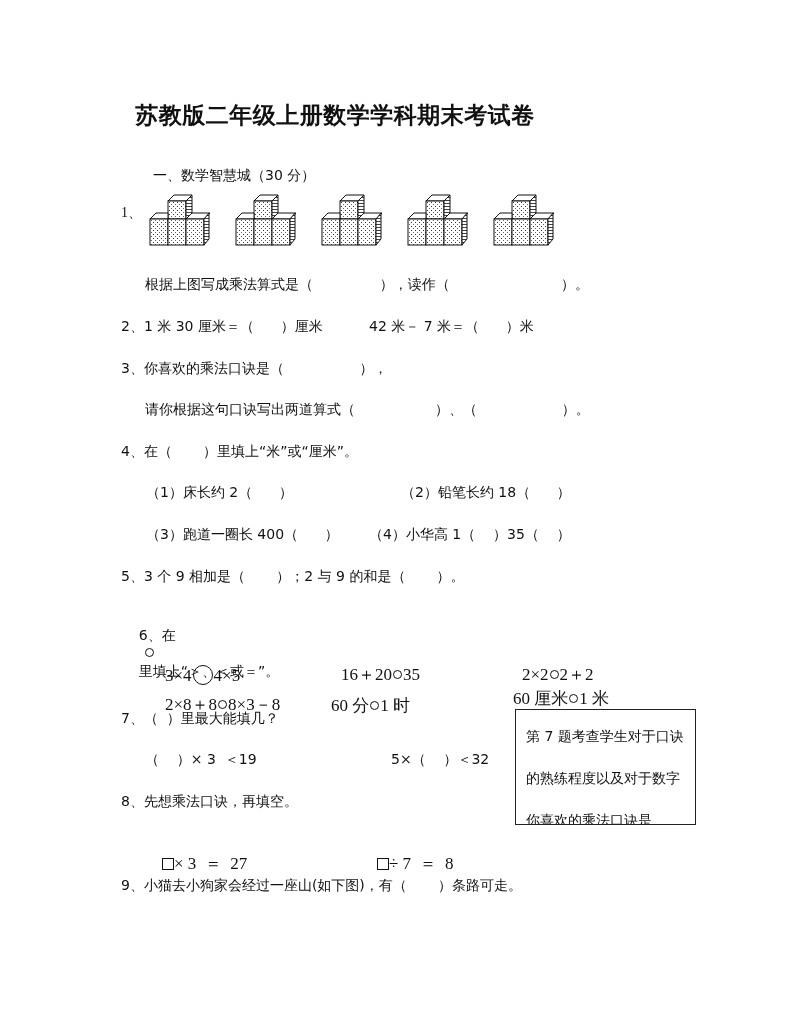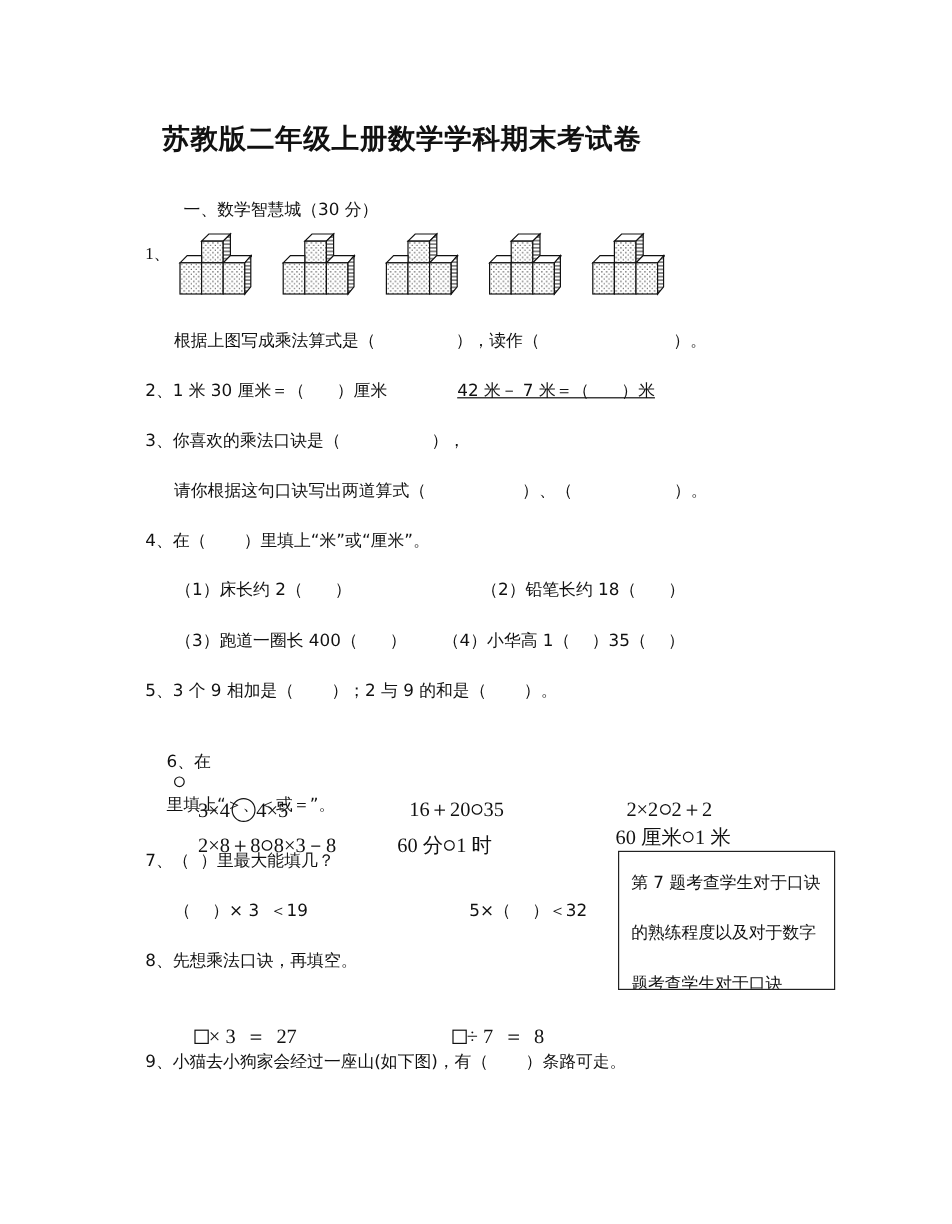--- a/index.html
+++ b/index.html
@@ -116,21 +116,21 @@
     <polygon points="38,26 44,20 62,20 56,26" fill="#fff" stroke="#111" stroke-width="1"></polygon>
     <rect x="2" y="26" width="18" height="26" fill="url(#dots)" stroke="#111" stroke-width="1"></rect>
     <rect x="20" y="26" width="18" height="26" fill="url(#dots)" stroke="#111" stroke-width="1"></rect>
     <rect x="38" y="26" width="18" height="26" fill="url(#dots)" stroke="#111" stroke-width="1"></rect>
     <polygon points="56,26 61,20 61,46 56,52" fill="url(#lines)" stroke="#111" stroke-width="1"></polygon>
   </svg>
 
   <div class="abs t" style="left:145px; top:275px;">根据上图写成乘法算式是（               ），读作（                         ）。</div>
 
   <div class="abs t" style="left:121px; top:317px;">2、1 米 30 厘米＝（      ）厘米</div>
-  <div class="abs t" style="left:381px; top:317px;text-decoration:underline;">42 米－ 7 米＝（      ）米</div>
+  <div class="abs t" style="left:369px; top:317px;">42 米－ 7 米＝（      ）米</div>
 
   <div class="abs t" style="left:121px; top:359px;">3、你喜欢的乘法口诀是（                 ），</div>
   <div class="abs t" style="left:145px; top:400px;">请你根据这句口诀写出两道算式（                  ）、（                   ）。</div>
 
   <div class="abs t" style="left:121px; top:442px;">4、在（       ）里填上“米”或“厘米”。</div>
   <div class="abs t" style="left:146px; top:483px;">（1）床长约 2（      ）</div>
   <div class="abs t" style="left:385px; top:483px;margin-left:16px;">（2）铅笔长约 18（      ）</div>
   <div class="abs t" style="left:146px; top:525px;">（3）跑道一圈长 400（      ）</div>
   <div class="abs t" style="left:369px; top:525px;">（4）小华高 1（    ）35（    ）</div>
 
@@ -162,21 +162,21 @@
     <span>60 </span><span class="cjk">厘米</span><span class="smallcircle"></span><span>1 </span><span class="cjk">米</span>
   </div>
 
   <div class="abs t" style="left:121px; top:709px;">7、（  ）里最大能填几？</div>
   <div class="abs t" style="left:145px; top:750px;">（    ）× 3  ＜19</div>
   <div class="abs t" style="left:391px; top:750px;">5×（    ）＜32</div>
 
   <div class="note-box">
     <div class="line" style="top:17px;">第 7 题考查学生对于口诀</div>
     <div class="line" style="top:59px;">的熟练程度以及对于数字</div>
-    <div class="line" style="top:101px;">题考查学生对于口诀</div>
+    <div class="line" style="top:101px;">你喜欢的乘法口诀是</div>
   </div>
 
   <div class="abs t" style="left:121px; top:792px;">8、先想乘法口诀，再填空。</div>
   <div class="abs math" style="left:145px; top:834px;">
     <span class="square"></span><span>× 3  ＝  27</span>
   </div>
   <div class="abs math" style="left:360px; top:834px;">
     <span class="square"></span><span>÷ 7  ＝  8</span>
   </div>
 

